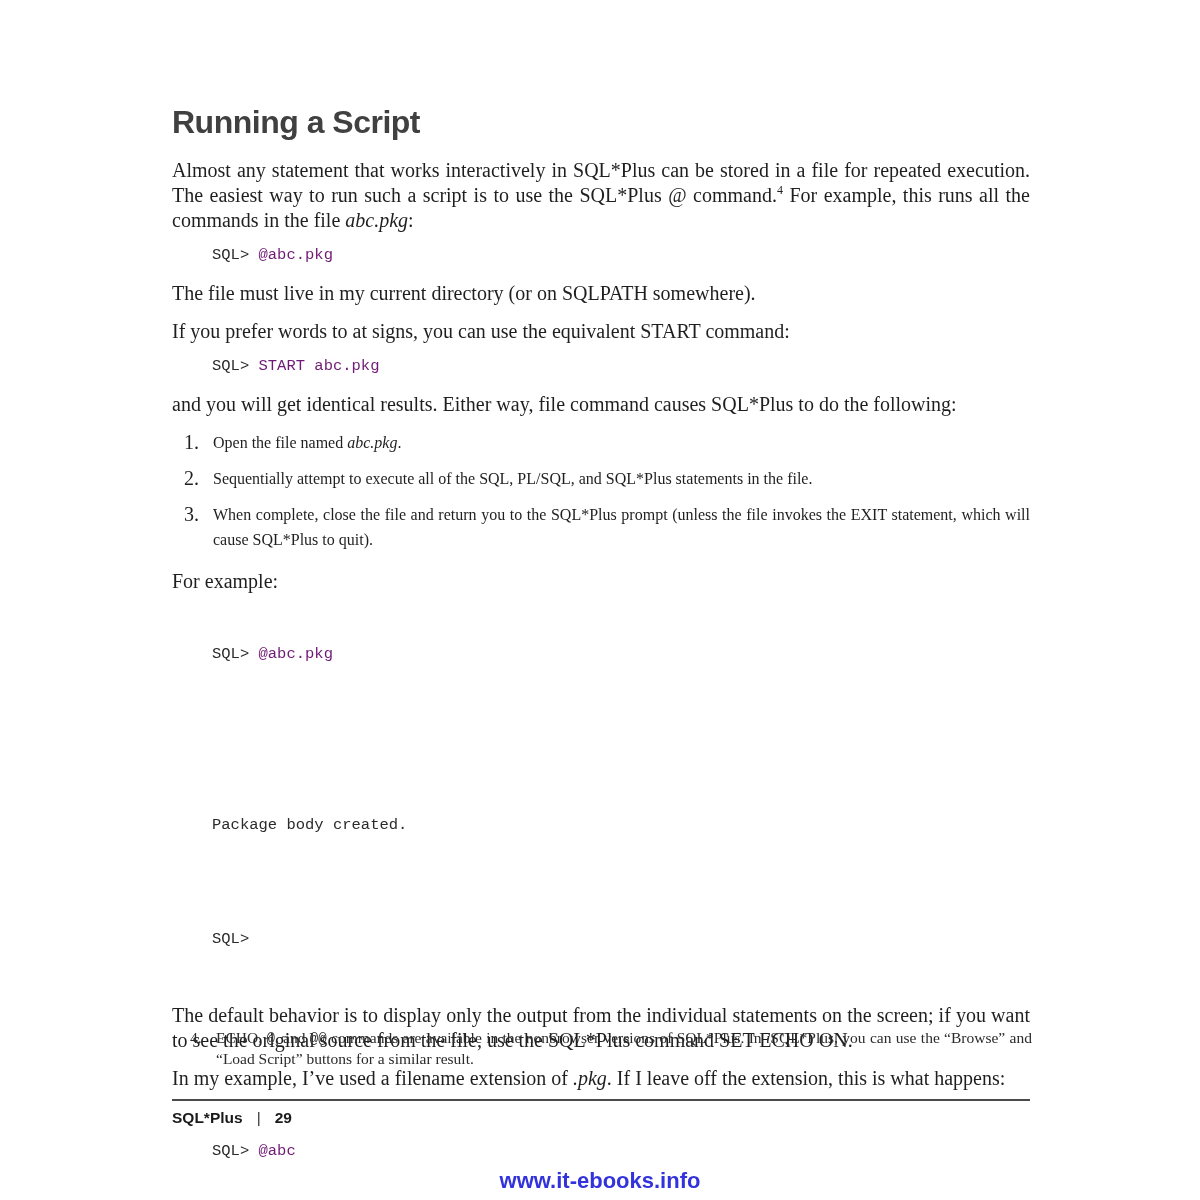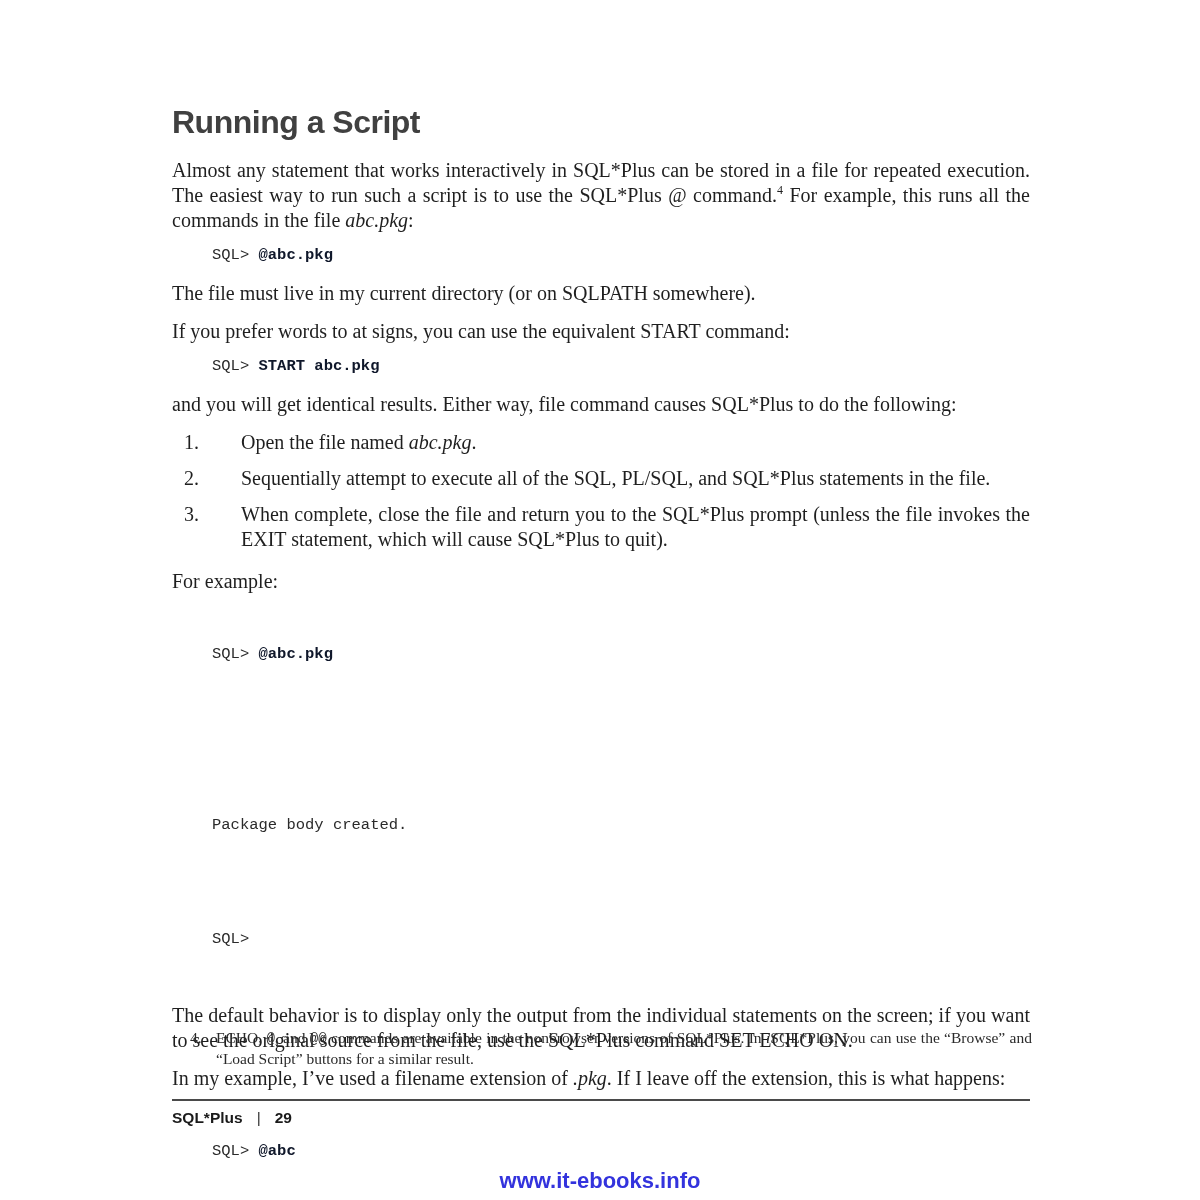--- a/index.html
+++ b/index.html
@@ -39,26 +39,26 @@
     line-height: 0;
   }
   .code-line, .code-block {
     font-family: "Liberation Mono", monospace;
     font-size: 15.5px;
     line-height: 19px;
     color: #2b2b2b;
     margin: 3px 0 16px 40px;
     white-space: pre;
   }
-  .code-line b, .code-block b { font-weight: bold; color: #0f172a; }
+  .code-line b, .code-block b { font-weight: normal; color: #701a75; }
   .code-gap { height: 19px; }
   .olist { margin: 4px 0 17px 12px; }
   .olist-item { display: flex; margin-bottom: 11px; }
   .olist-num { flex: none; width: 29px; font-size: 20px; line-height: 25px; }
-  .olist-text { flex: 1; font-size: 20px; line-height: 25px; text-align: justify; margin-left: 28px; }
+  .olist-text { flex: 1; font-size: 16px; line-height: 25px; text-align: justify; }
   .olist-text .em { font-style: italic; }
   .footnote {
     position: absolute;
     left: 190px;
     top: 1028px;
     width: 842px;
     display: flex;
     font-size: 15.5px;
     line-height: 20px;
     color: #2a2a2a;

